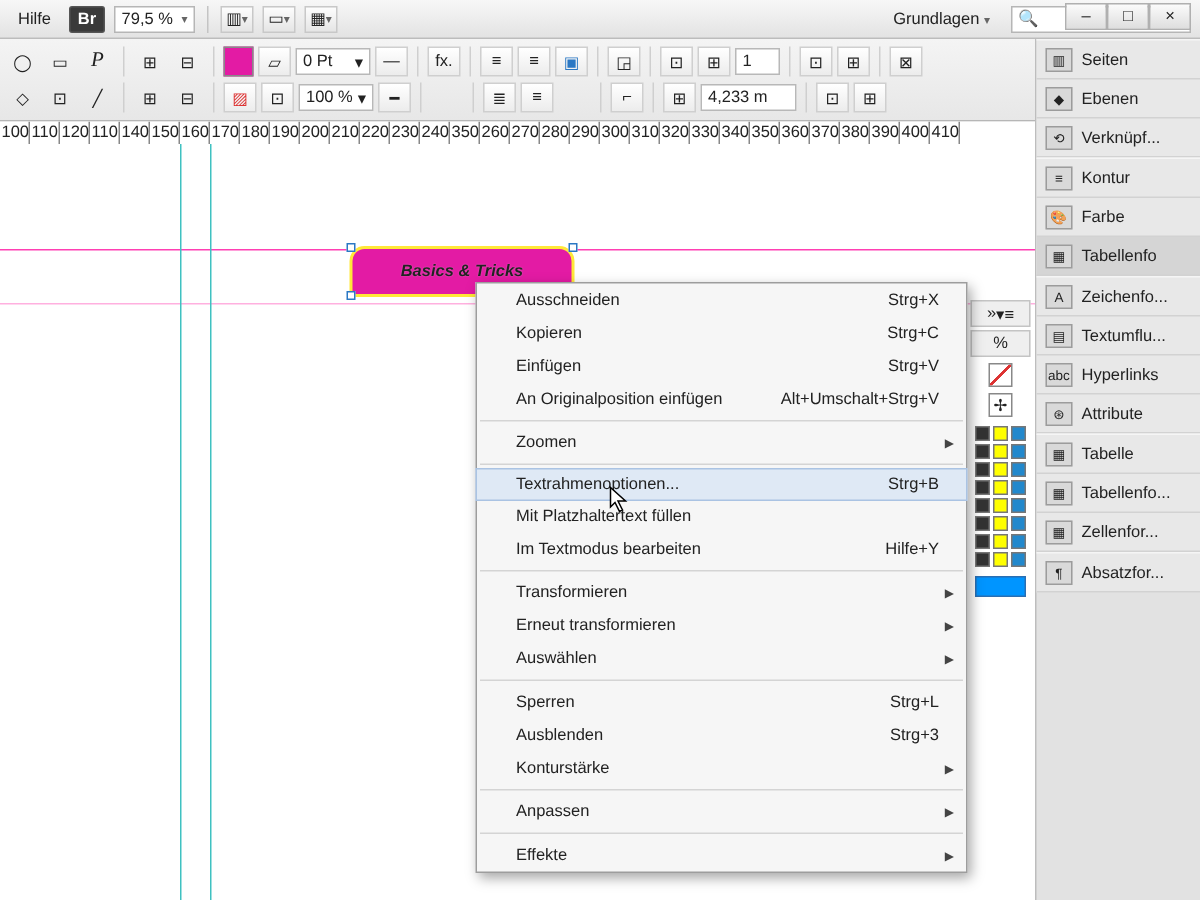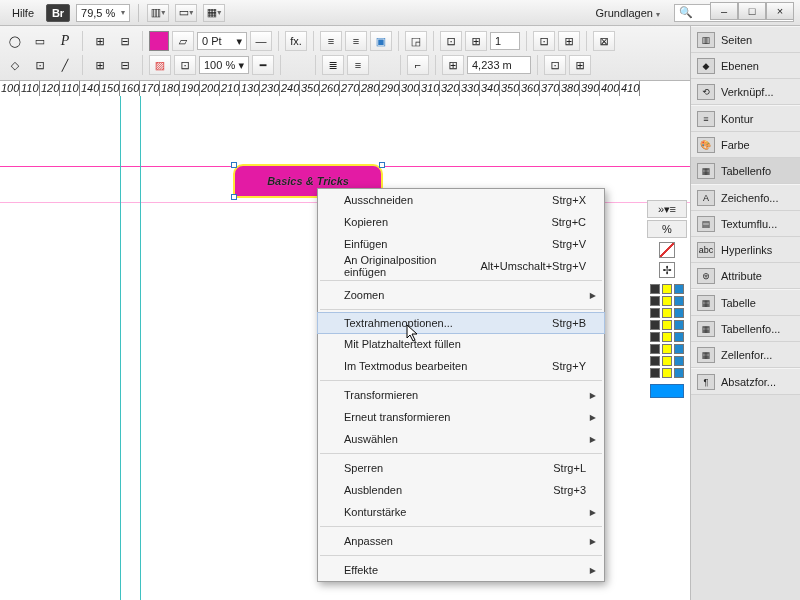--- a/index.html
+++ b/index.html
@@ -24,21 +24,21 @@
   .optrow { display:flex; align-items:center; gap:3px; height:24px; }
   .tb { width:22px;height:20px;border:1px solid #cfcfcf;background:linear-gradient(#fff,#ececec);display:flex;align-items:center;justify-content:center;}
   .tb.nolbr{border:none;background:none;}
   .swatch { width:20px;height:20px;background:#e31ba4;border:1px solid #888;}
   .numfield { background:#fff;border:1px solid #b8b8b8;height:18px;display:flex;align-items:center;padding:0 4px;min-width:50px;justify-content:space-between;}
   .vsep { width:1px;height:20px;background:#cfcfcf;margin:0 3px;}
 
   
   .ruler { height:18px; background:#fff; border-bottom:1px solid #bdbdbd; display:flex; overflow:hidden; position:relative;}
   .ruler .tick { width:20px; border-right:1px solid #888; font-size:8px; text-align:center; position:relative; flex:none;}
-  .ruler .tick span {position:absolute; top:1px; left:1px;font-style:italic;}
+  .ruler .tick span {position:absolute; top:1px; left:1px;}
 
   
   .workarea { position:absolute; top:96px; left:0; right:110px; bottom:0; background:#fff;}
   .guide-h { position:absolute; left:0; right:0; height:1px; background:#ff3fb3;}
   .guide-v { position:absolute; top:0; bottom:0; width:1px; background:#3fc1c1;}
   .textframe { position:absolute; left:233px; top:68px; width:150px; height:34px; background:#e31ba4; border:2px solid #ffe838; border-radius:10px 10px 10px 4px; color:#fff; font-weight:bold; display:flex;align-items:center;justify-content:center; font-style:italic;}
   .textframe .lbl { text-shadow:0 0 1px rgba(255,255,255,.4);}
   .handle { width:6px;height:6px;background:#fff;border:1px solid #2b78c4;position:absolute;}
 
   
@@ -48,21 +48,21 @@
   .dockitem.sel { background:#d5d5d5; }
   .dockitem .ico { width:18px;height:16px;background:#d9d9d9;border:1px solid #9c9c9c;display:flex;align-items:center;justify-content:center;font-size:9px;}
 
   
   .swatchcol { position:absolute; right:113px; top:200px; width:40px; display:flex; flex-direction:column; gap:2px; align-items:center;}
   .swatchcol .mhead { width:40px; height:18px; background:#efefef; border:1px solid #c4c4c4; display:flex;align-items:center;justify-content:center;font-size:9px;}
   .swatchcol .msw { width:34px; height:12px; display:flex;gap:2px;}
   .swatchcol .msw div{width:10px;height:10px;border:1px solid #777;}
 
   
-  .ctx { position:absolute; left:317px; top:188px; width:288px; background:#f6f6f6; border:1px solid #9d9d9d; box-shadow:2px 3px 8px rgba(0,0,0,.35);}
+  .ctx { position:absolute; left:317px; top:188px; width:328px; background:#f6f6f6; border:1px solid #9d9d9d; box-shadow:2px 3px 8px rgba(0,0,0,.35);}
   .ctx .item { display:flex; justify-content:space-between; align-items:center; padding:4px 18px 4px 26px; height:22px;}
   .ctx .item.hover { background:#dfe9f5; border:1px solid #aac3e3; margin:-1px;}
   .ctx .sep { height:1px; background:#d4d4d4; margin:3px 2px;}
   .ctx .sub::after { content:"▶"; font-size:8px; color:#444; position:absolute; right:8px;}
   .ctx .item { position:relative; }
 
   .cursor { position:absolute; left:406px; top:324px; width:14px;height:18px; pointer-events:none;}
 </style>
 </head>
 <body>
@@ -200,21 +200,21 @@
     <div class="tick">
       <span>190</span>
     </div>
     <div class="tick">
       <span>200</span>
     </div>
     <div class="tick">
       <span>210</span>
     </div>
     <div class="tick">
-      <span>130</span>
+      <span>220</span>
     </div>
     <div class="tick">
       <span>230</span>
     </div>
     <div class="tick">
       <span>240</span>
     </div>
     <div class="tick">
       <span>350</span>
     </div>
@@ -431,21 +431,21 @@
     <div class="sep"></div>
     <div class="item hover">
       <span>Textrahmenoptionen...</span>
       <span>Strg+B</span>
     </div>
     <div class="item">
       <span>Mit Platzhaltertext füllen</span>
     </div>
     <div class="item">
       <span>Im Textmodus bearbeiten</span>
-      <span>Strg+Y</span>
+      <span>Hilfe+Y</span>
     </div>
     <div class="sep"></div>
     <div class="item sub">
       <span>Transformieren</span>
     </div>
     <div class="item sub">
       <span>Erneut transformieren</span>
     </div>
     <div class="item sub">
       <span>Auswählen</span>

